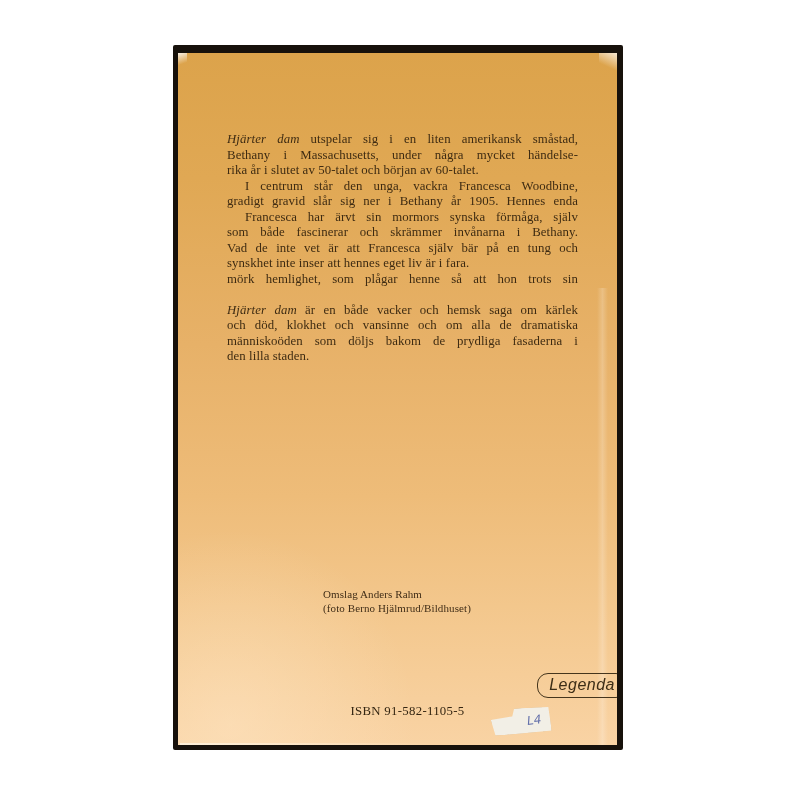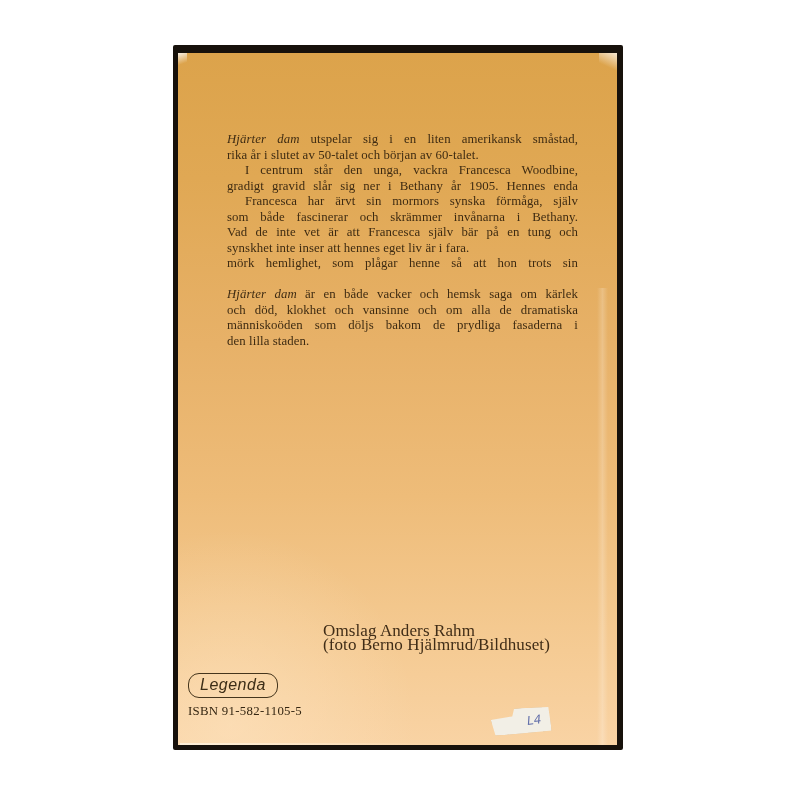--- a/index.html
+++ b/index.html
@@ -40,29 +40,29 @@
   
   .body-text{position:absolute;left:49px;top:79px;width:351px;color:var(--ink);
              font-size:12.8px;letter-spacing:.1px;}
   .line{height:15.5px;line-height:15.5px;white-space:nowrap;text-justify:inter-word;}
   .line.j{text-align:justify;text-align-last:justify;}
   .line.ind{padding-left:18px;}
   .line i{font-style:italic;}
 
   
   .credits{position:absolute;left:145px;top:535px;color:#402d17;
-           font-size:17px;line-height:13.5px;letter-spacing:.1px;margin-top:36px;}
+           font-size:11px;line-height:13.5px;letter-spacing:.1px;}
 
   
-  .pub-logo-row{position:absolute;left:10px;right:-10px;top:620px;text-align:left;}
+  .pub-logo-row{position:absolute;left:10px;right:-10px;top:620px;text-align:right;}
   .logo-box{display:inline-block;border:1.5px solid #45351c;border-radius:11px;
             padding:2px 11px 3px 11px;color:#3c2d16;}
   .logo-text{font-family:"Liberation Sans","DejaVu Sans",sans-serif;font-style:italic;
              font-size:16px;letter-spacing:.5px;}
-  .isbn-row{position:absolute;left:10px;right:-10px;top:651px;
+  .isbn-row{position:absolute;left:10px;right:-10px;top:651px;text-align:center;
             color:#352612;font-size:12.8px;letter-spacing:.3px;}
 
   
   .sticker{position:absolute;left:313px;top:655px;width:60px;height:26px;
            background:var(--sticker-paper);transform:rotate(-4deg);
            clip-path:polygon(0 38%, 36% 30%, 40% 0, 97% 4%, 100% 95%, 6% 100%);
            box-shadow:0 0 2px rgba(120,90,40,.35);}
   .sticker-text{position:absolute;right:10px;top:6px;color:var(--sticker-ink);
            font-family:"DejaVu Sans",sans-serif;font-style:italic;font-size:12px;
            transform:rotate(-3deg);opacity:.85;}
@@ -74,20 +74,21 @@
   <div class="book">
     <div class="cover">
 
       <div class="gloss gloss-tl"></div>
       <div class="gloss gloss-tr"></div>
       <div class="edge-streak"></div>
       <div class="bottom-hl"></div>
 
       <div class="body-text">
           <div class="line j"><i>Hjärter dam</i> utspelar sig i en liten amerikansk småstad,</div>
+          <div class="line j">Bethany i Massachusetts, under några mycket händelse-</div>
           <div class="line">rika år i slutet av 50-talet och början av 60-talet.</div>
           <div class="line j ind">I centrum står den unga, vackra Francesca Woodbine,</div>
           <div class="line j">gradigt gravid slår sig ner i Bethany år 1905. Hennes enda</div>
           <div class="line j ind">Francesca har ärvt sin mormors synska förmåga, själv</div>
           <div class="line j">som både fascinerar och skrämmer invånarna i Bethany.</div>
           <div class="line j">Vad de inte vet är att Francesca själv bär på en tung och</div>
           <div class="line">synskhet inte inser att hennes eget liv är i fara.</div>
           <div class="line j">mörk hemlighet, som plågar henne så att hon trots sin</div>
           <div class="line">&nbsp;</div>
           <div class="line j"><i>Hjärter dam</i> är en både vacker och hemsk saga om kärlek</div>

